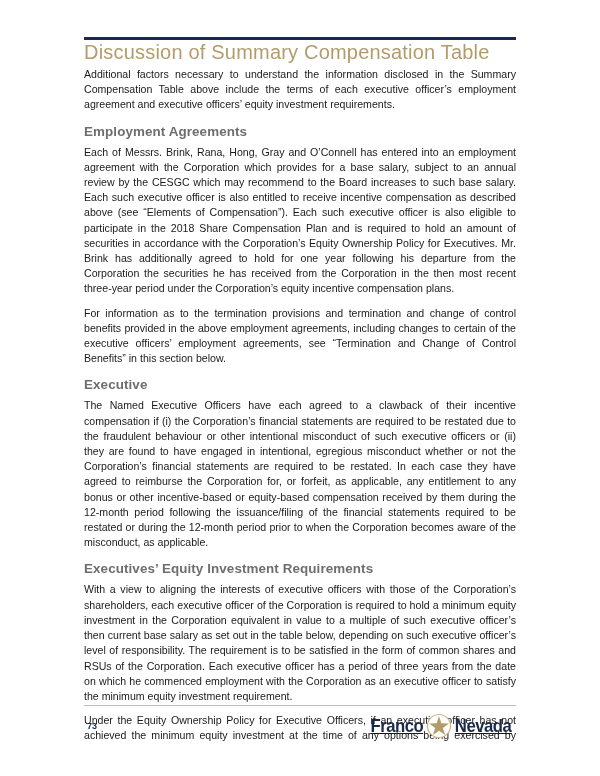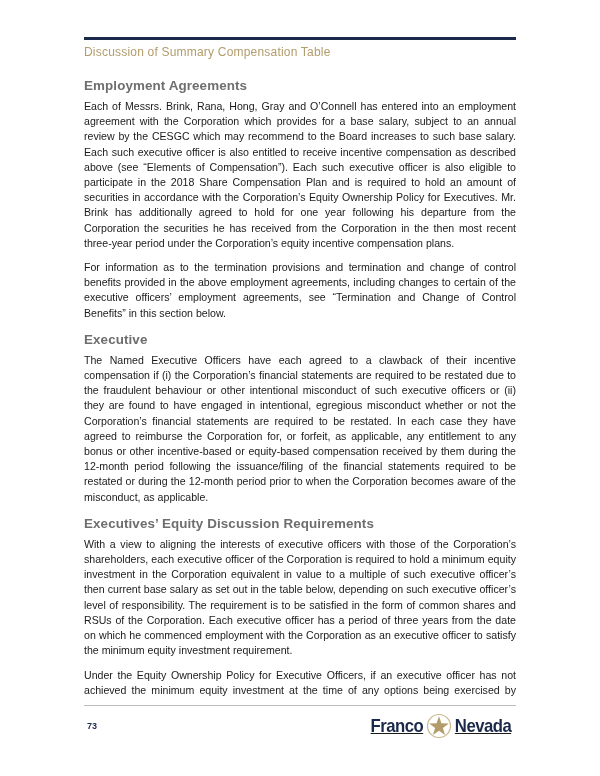--- a/index.html
+++ b/index.html
@@ -25,21 +25,21 @@
     }
     .content {
       position: absolute;
       left: 84px;
       top: 41px;
       width: 432px;
     }
     h1.section-title {
       margin: 0;
       font-weight: normal;
-      font-size: 12px;
+      font-size: 20px;
       line-height: 22px;
       color: #b29c6b;
       letter-spacing: 0.2px;
     }
     h2.sub-heading {
       margin: 0;
       font-weight: bold;
       font-size: 13.4px;
       line-height: 18px;
       color: #6e6e6e;
@@ -96,40 +96,41 @@
     }
   </style>
 </head>
 <body>
 
 <div class="top-rule"></div>
 
 <div class="content">
   <h1 class="section-title">Discussion of Summary Compensation Table</h1>
   <div class="gap-s"></div>
+  <p class="body-text">Additional factors necessary to understand the information disclosed in the Summary Compensation Table above include the terms of each executive officer’s employment agreement and executive officers’ equity investment requirements.</p>
   <div class="gap-l"></div>
 
   <section>
     <h2 class="sub-heading">Employment Agreements</h2>
     <div class="gap-s"></div>
     <p class="body-text">Each of Messrs. Brink, Rana, Hong, Gray and O’Connell has entered into an employment agreement with the Corporation which provides for a base salary, subject to an annual review by the CESGC which may recommend to the Board increases to such base salary. Each such executive officer is also entitled to receive incentive compensation as described above (see “Elements of Compensation”). Each such executive officer is also eligible to participate in the 2018 Share Compensation Plan and is required to hold an amount of securities in accordance with the Corporation’s Equity Ownership Policy for Executives. Mr. Brink has additionally agreed to hold for one year following his departure from the Corporation the securities he has received from the Corporation in the then most recent three-year period under the Corporation’s equity incentive compensation plans.</p>
     <div class="gap-m"></div>
     <p class="body-text">For information as to the termination provisions and termination and change of control benefits provided in the above employment agreements, including changes to certain of the executive officers’ employment agreements, see “Termination and Change of Control Benefits” in this section below.</p>
   </section>
   <div class="gap-l"></div>
 
   <section>
     <h2 class="sub-heading">Executive</h2>
     <div class="gap-s"></div>
     <p class="body-text">The Named Executive Officers have each agreed to a clawback of their incentive compensation if (i) the Corporation’s financial statements are required to be restated due to the fraudulent behaviour or other intentional misconduct of such executive officers or (ii) they are found to have engaged in intentional, egregious misconduct whether or not the Corporation’s financial statements are required to be restated. In each case they have agreed to reimburse the Corporation for, or forfeit, as applicable, any entitlement to any bonus or other incentive-based or equity-based compensation received by them during the 12-month period following the issuance/filing of the financial statements required to be restated or during the 12-month period prior to when the Corporation becomes aware of the misconduct, as applicable.</p>
   </section>
   <div class="gap-l"></div>
 
   <section>
-    <h2 class="sub-heading">Executives’ Equity Discussion Requirements</h2>
+    <h2 class="sub-heading">Executives’ Equity Investment Requirements</h2>
     <div class="gap-s"></div>
     <p class="body-text">With a view to aligning the interests of executive officers with those of the Corporation’s shareholders, each executive officer of the Corporation is required to hold a minimum equity investment in the Corporation equivalent in value to a multiple of such executive officer’s then current base salary as set out in the table below, depending on such executive officer’s level of responsibility. The requirement is to be satisfied in the form of common shares and RSUs of the Corporation. Each executive officer has a period of three years from the date on which he commenced employment with the Corporation as an executive officer to satisfy the minimum equity investment requirement.</p>
     <div class="gap-m"></div>
     <p class="body-text" style="text-align: justify; text-align-last: justify;">Under the Equity Ownership Policy for Executive Officers, if an executive officer has not achieved the minimum equity investment at the time of any options being exercised by</p>
   </section>
 </div>
 
 <div class="bottom-rule"></div>
 
 <div class="page-number">73</div>

